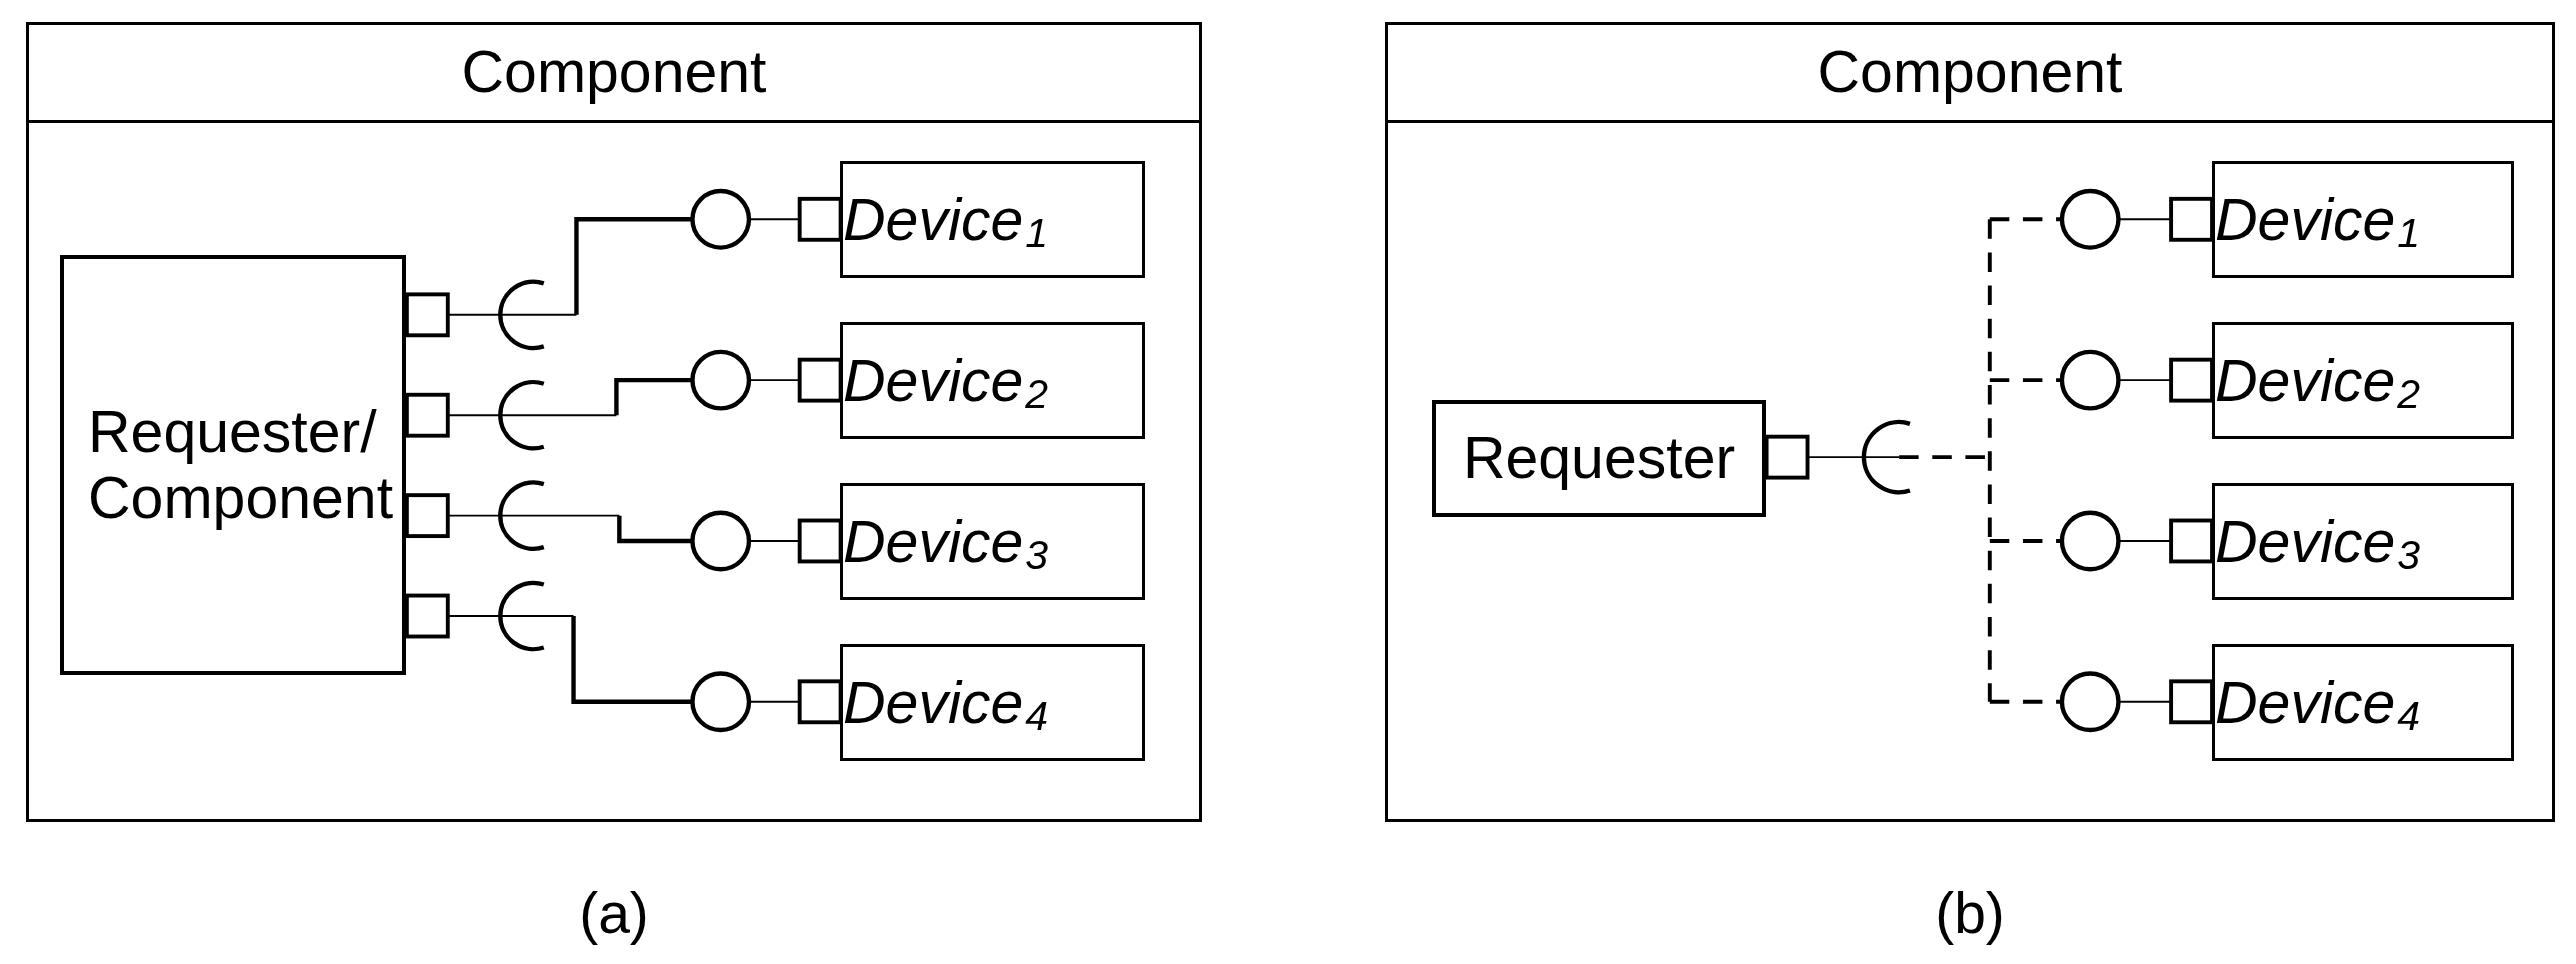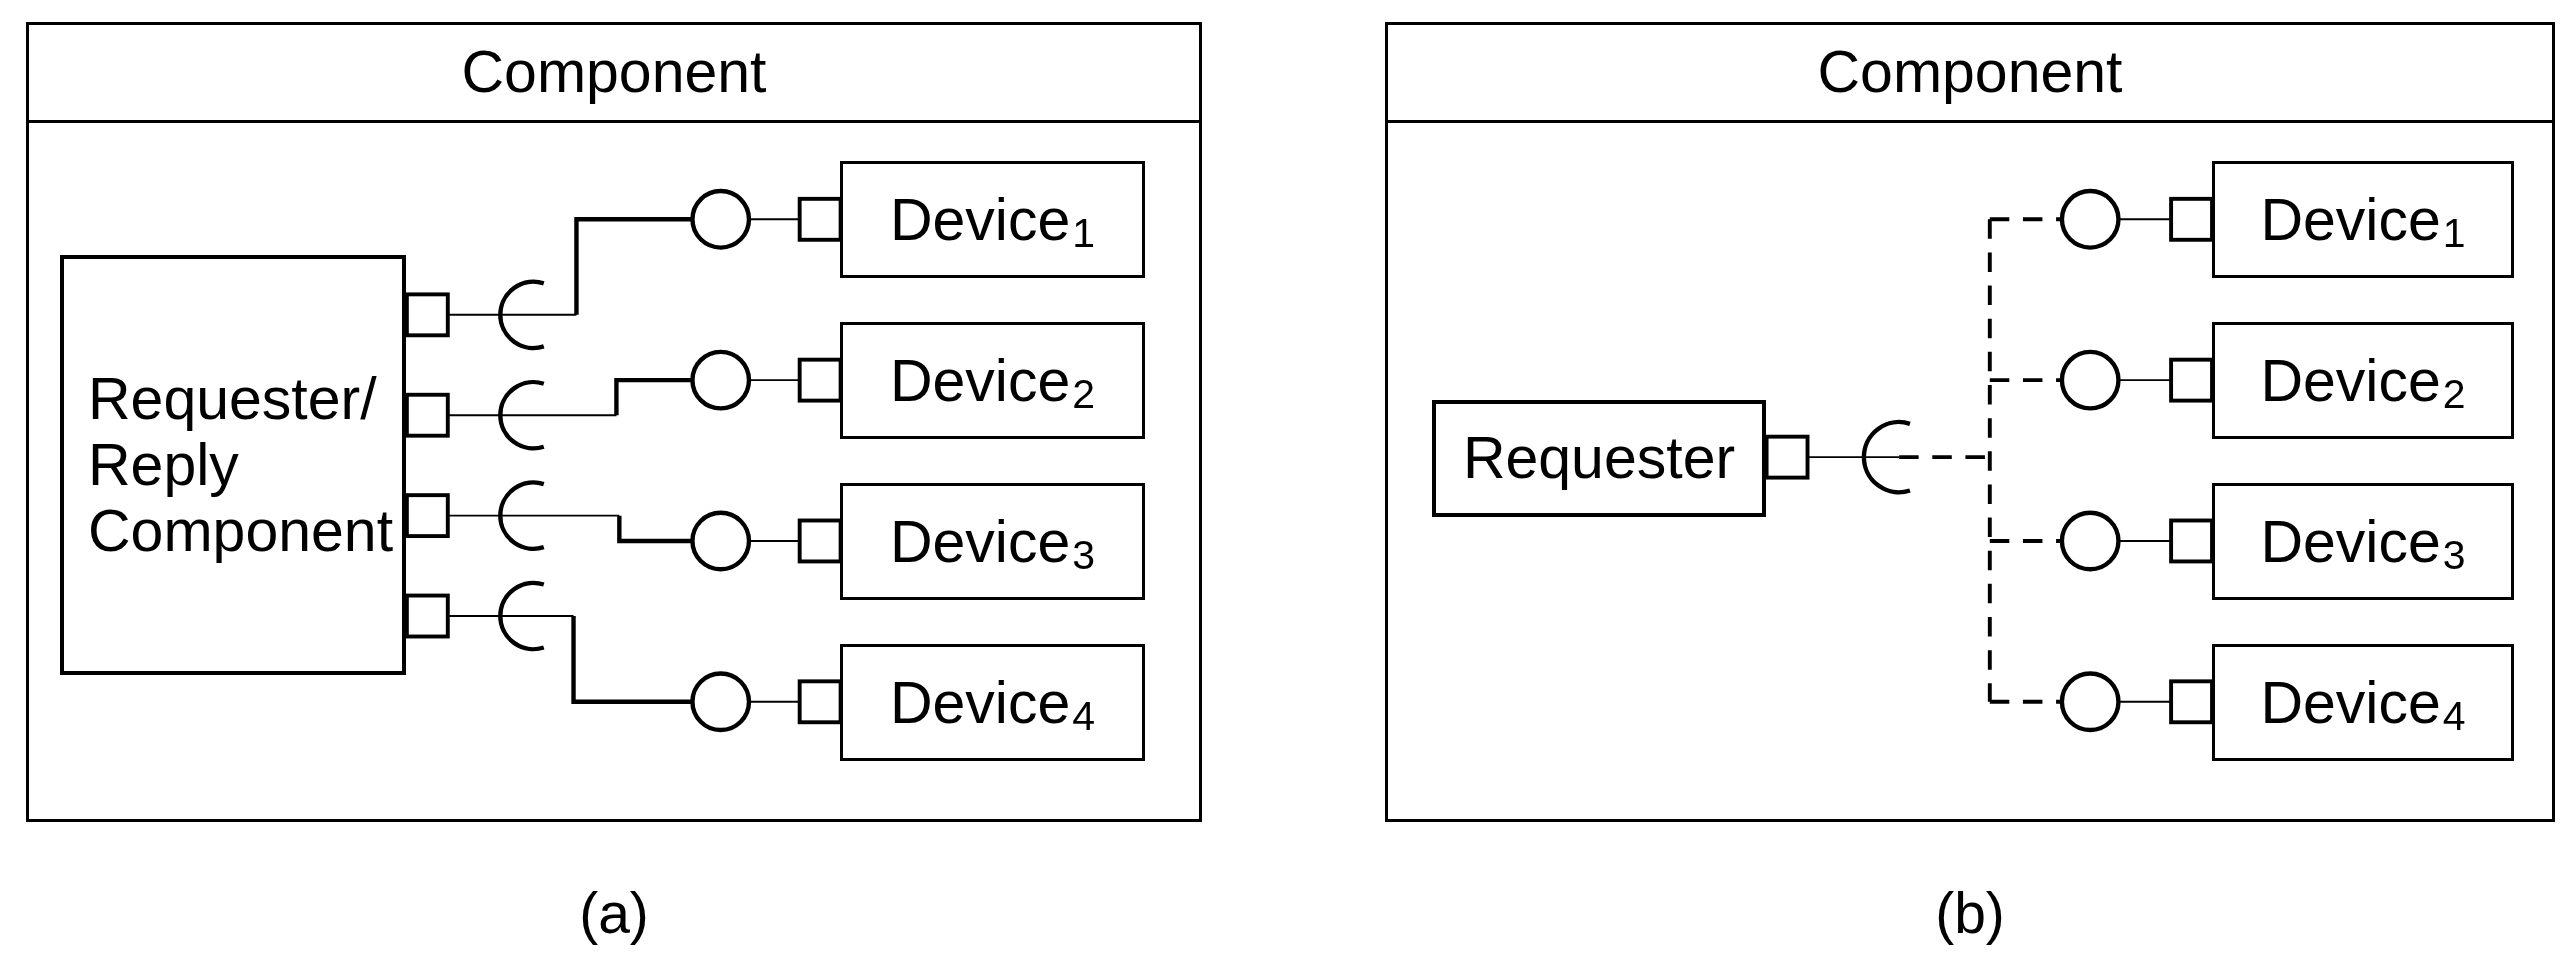--- a/index.html
+++ b/index.html
@@ -57,22 +57,22 @@
     align-items: center;
     justify-content: center;
   }
   .device-box {
     position: absolute;
     box-sizing: border-box;
     border: 3.9px solid #000000;
     background: #ffffff;
     display: flex;
     align-items: center;
-    justify-content: center;
     font-size: 59px;
+    font-style: italic;
   }
   .dev-sub {
     display: inline-block;
     font-size: 41px;
     position: relative;
     top: 13.7px;
     margin-left: 2px;
   }
   .caption {
     position: absolute;
@@ -152,21 +152,20 @@
   </svg>
 
   <div class="outer-box" style="left:26px; top:21.5px; width:1176px; height:800px;">
     <div class="title-band">
       <span>Component</span>
     </div>
   </div>
 
   <div class="requester-box multi" style="left:60px; top:255px; width:346px; height:420px;">
     <span>Requester/</span>
-    <span>Reply</span>
     <span>Component</span>
   </div>
 
   <div class="device-box" style="left:840px; top:161px; width:305px; height:117px;">
     <span>Device</span>
       <span class="dev-sub">1</span>
   </div>
   <div class="device-box" style="left:840px; top:322px; width:305px; height:117px;">
     <span>Device</span>
       <span class="dev-sub">2</span>

